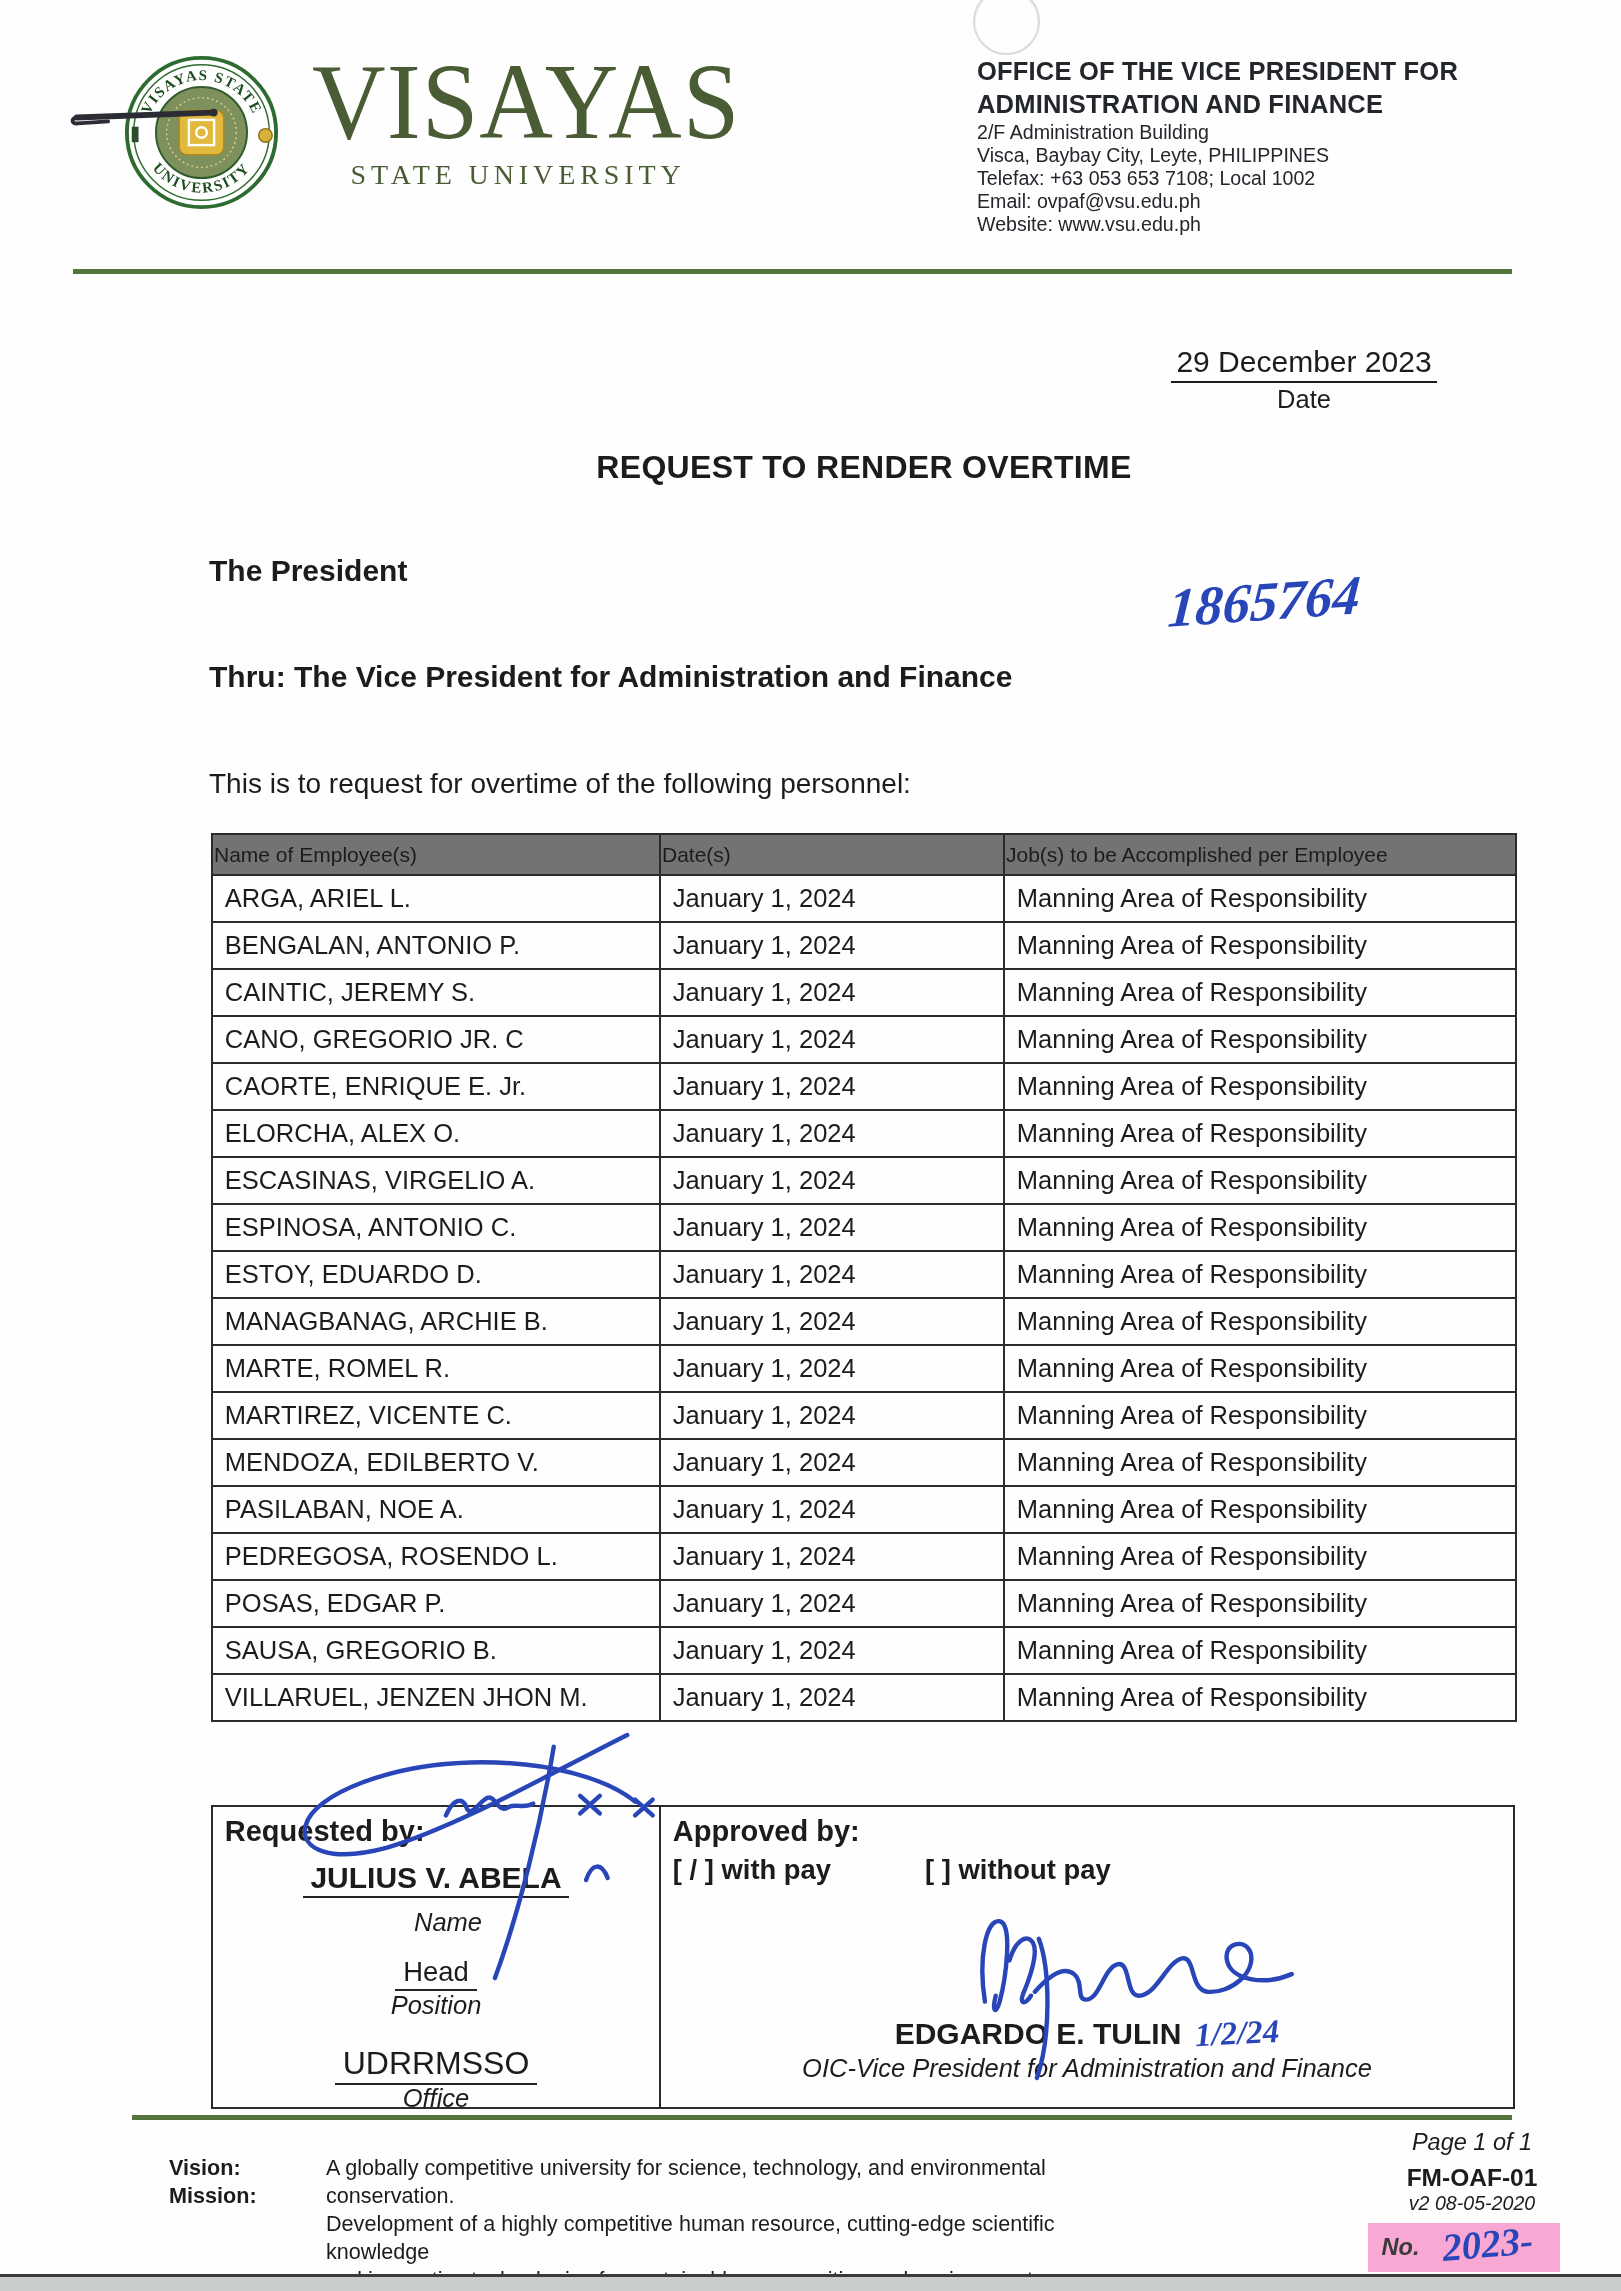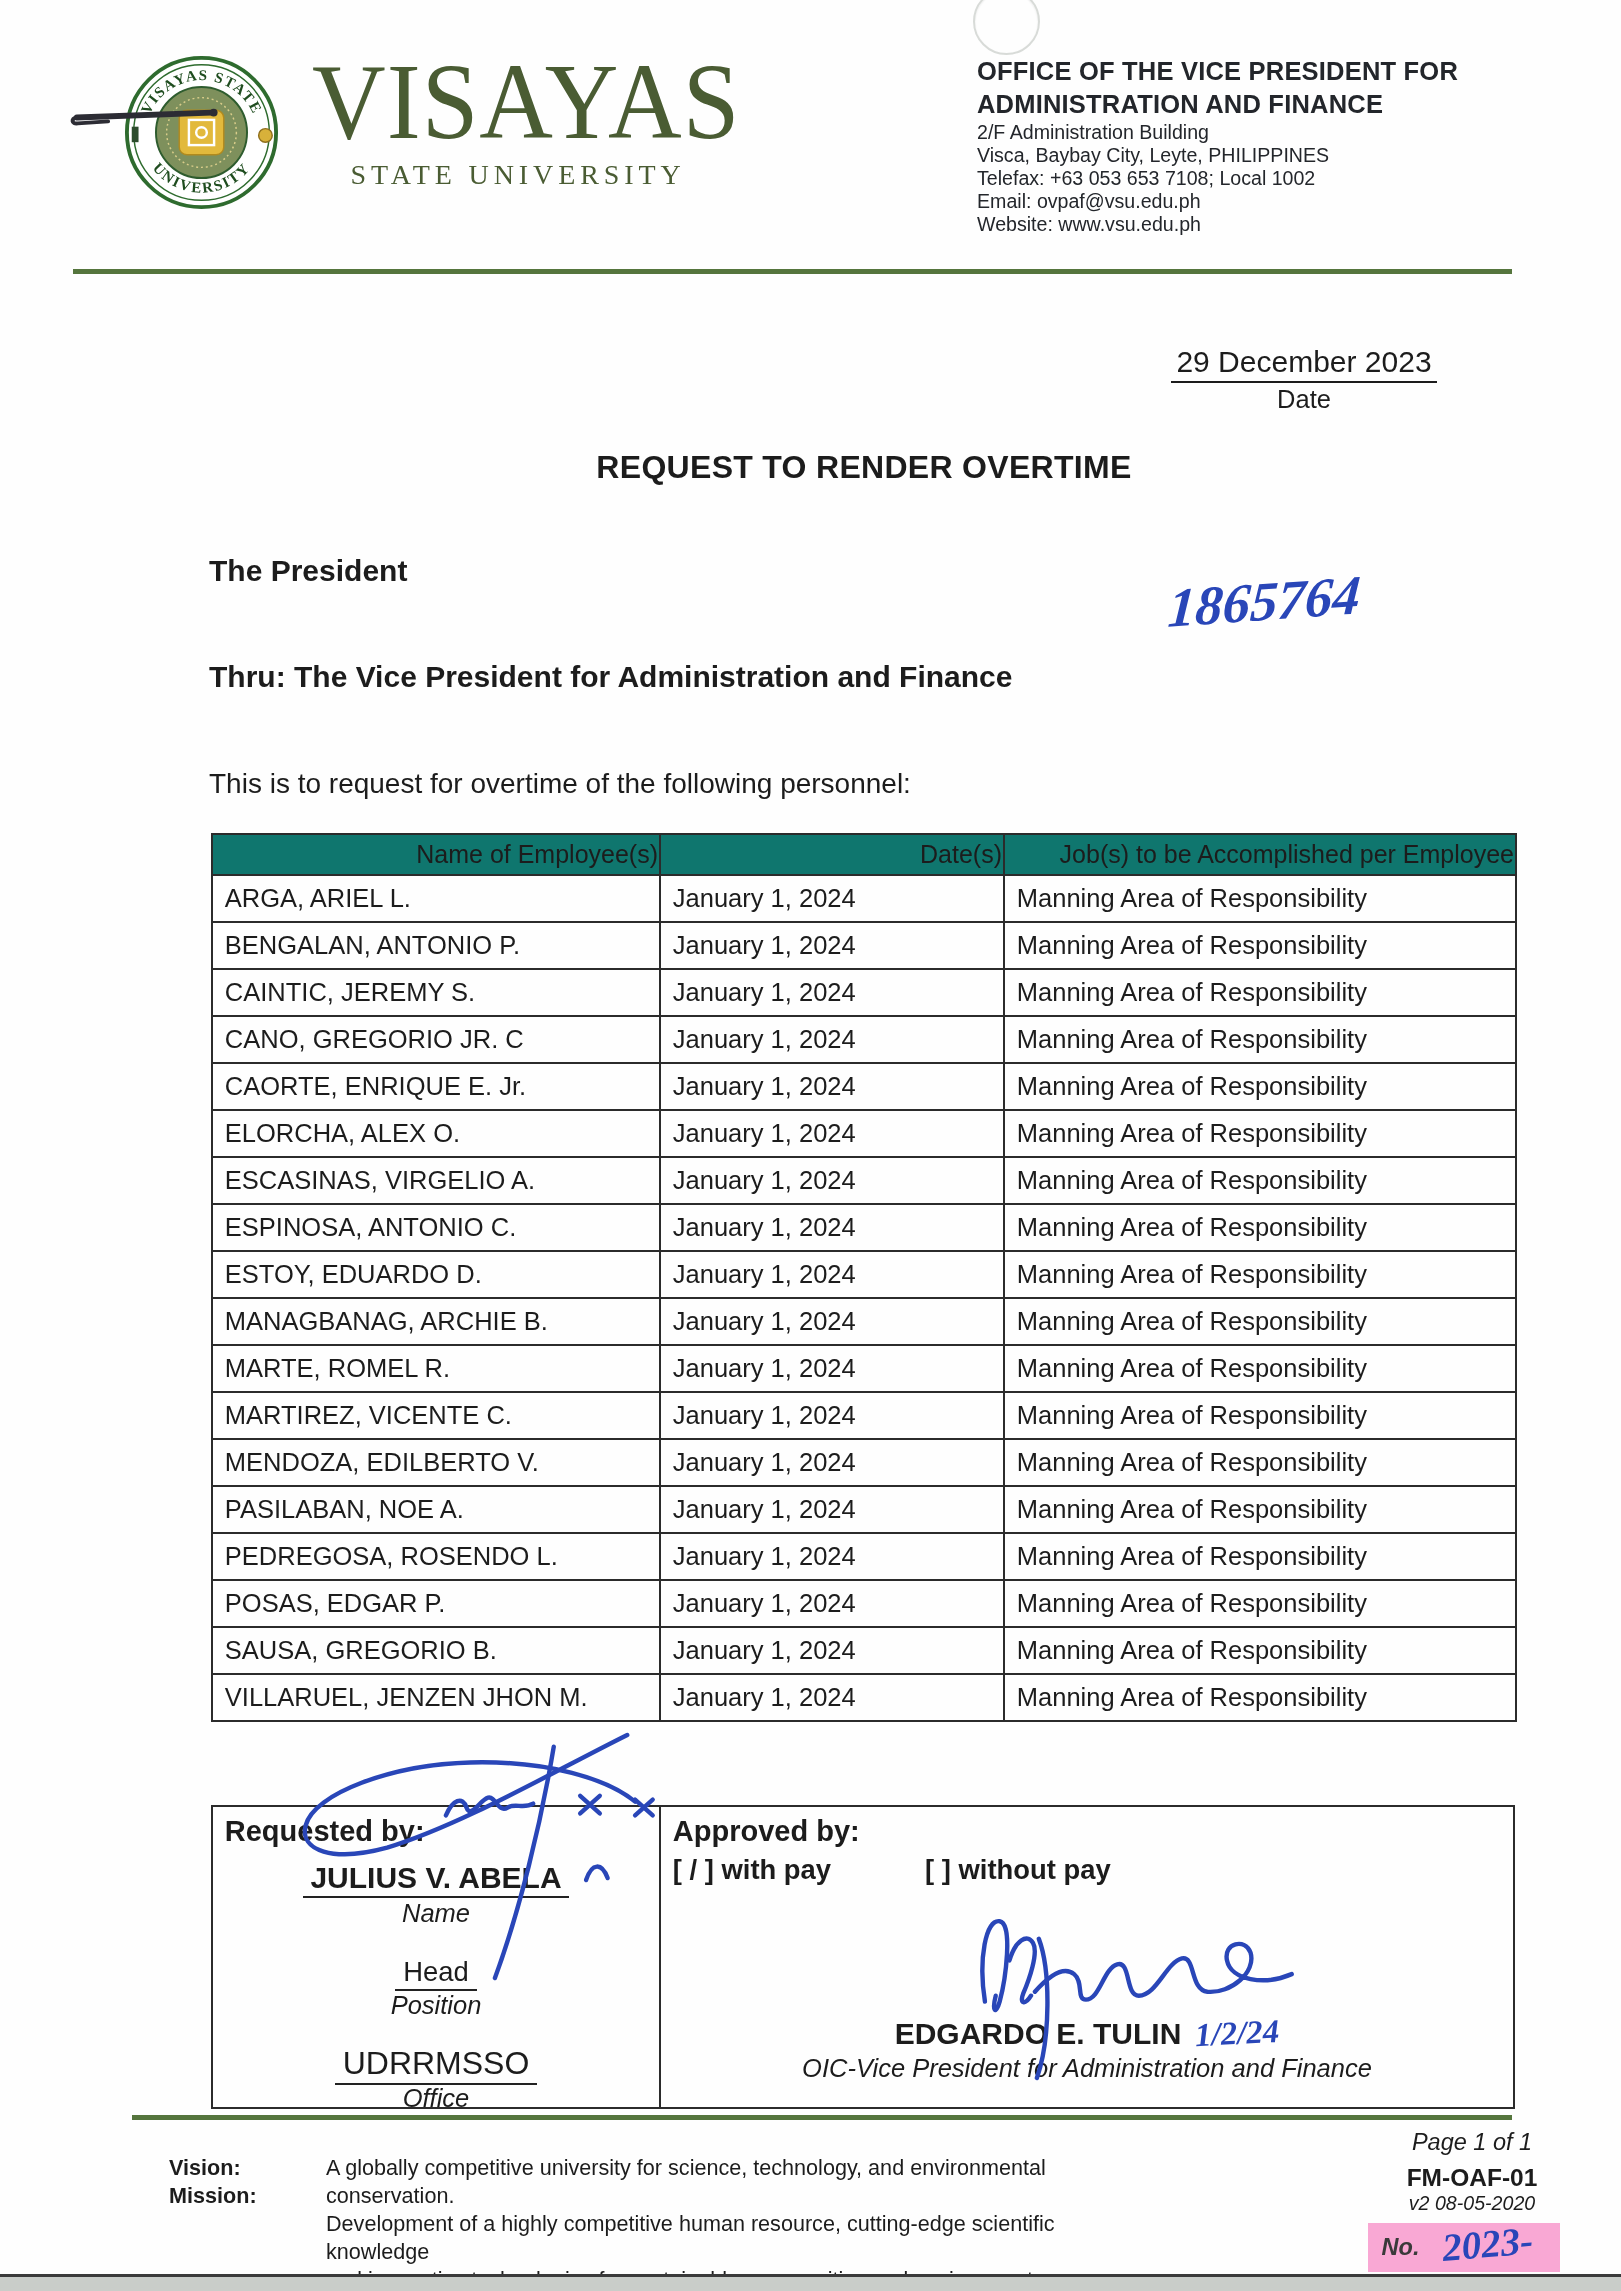--- a/index.html
+++ b/index.html
@@ -30,21 +30,21 @@
              letter-spacing:0.3px;}
   .line-recipient{left:209px;top:554px;font-size:30px;font-weight:bold;}
   .line-thru{left:209px;top:660px;font-size:30px;font-weight:bold;}
   .line-intro{left:209px;top:768px;font-size:28px;}
   .hand{color:#2946b8;font-family:"Liberation Serif",serif;font-style:italic;font-weight:bold;}
   .ref-num{left:1168px;top:570px;font-size:55px;transform:rotate(-4deg) skewX(-8deg);}
 
   
   table.ot{left:211px;top:833px;width:1304px;border-collapse:collapse;table-layout:fixed;}
   table.ot td,table.ot th{border:2px solid #2b2b2b;font-weight:normal;overflow:hidden;white-space:nowrap;}
-  table.ot th{height:37px;background:#0f766e;font-size:25px;text-align:right;}
+  table.ot th{height:37px;background:#737373;font-size:21px;text-align:left;}
   table.ot td{height:45px;font-size:25.5px;padding:0 0 0 11.8px;vertical-align:middle;}
   td.c-date{padding-left:15.7px;}
 
   
   .sigblock{left:211px;top:1805px;width:1304px;height:304px;display:flex;}
   .sigcell{position:relative;border:2px solid #2b2b2b;height:100%;box-sizing:border-box;}
   .sigcell.left{width:448px;border-right:none;}
   .sigcell.right{width:856px;border-left:2px solid #2b2b2b;}
   .sig-label{position:absolute;left:11.8px;top:7.8px;font-size:29px;font-weight:bold;}
   .pay-line{position:absolute;left:11.8px;top:47px;font-size:27.4px;font-weight:bold;}
@@ -239,21 +239,21 @@
           <td class="c-date">January 1, 2024</td>
           <td>Manning Area of Responsibility</td>
         </tr>
       </tbody>
   </table>
 
   <div class="abs sigblock">
     <div class="sigcell left">
       <div class="sig-label">Requested by:</div>
       <div class="ctr" style="top:54px;"><span class="u nm">JULIUS V. ABELA</span></div>
-      <div class="ctr it" style="top:92px;">Name</div>
+      <div class="ctr it" style="top:101px;padding-left:12px;">Name</div>
       <div class="ctr" style="top:149px;"><span class="u mid">Head</span></div>
       <div class="ctr it" style="top:184px;">Position</div>
       <div class="ctr" style="top:238px;"><span class="u" style="font-size:32px;">UDRRMSSO</span></div>
       <div class="ctr it" style="top:277px;">Office</div>
     </div>
     <div class="sigcell right">
       <div class="sig-label">Approved by:</div>
       <div class="pay-line">
         <span>[ / ] with pay</span><span class="gap"></span><span>[ ] without pay</span>
       </div>

